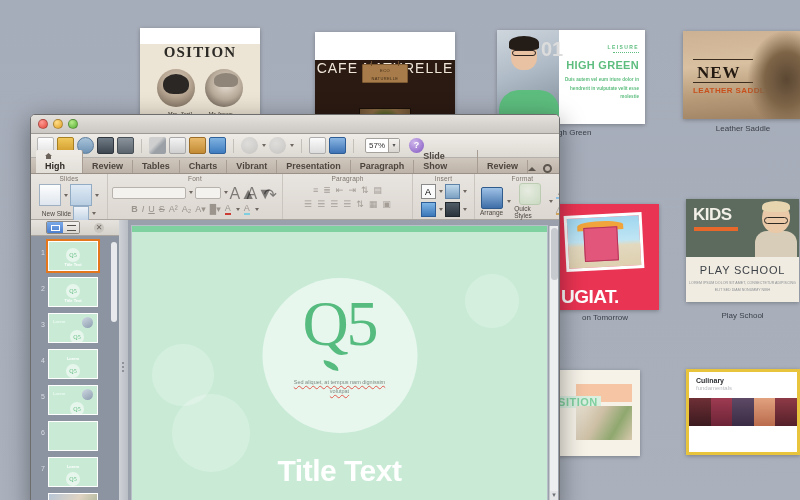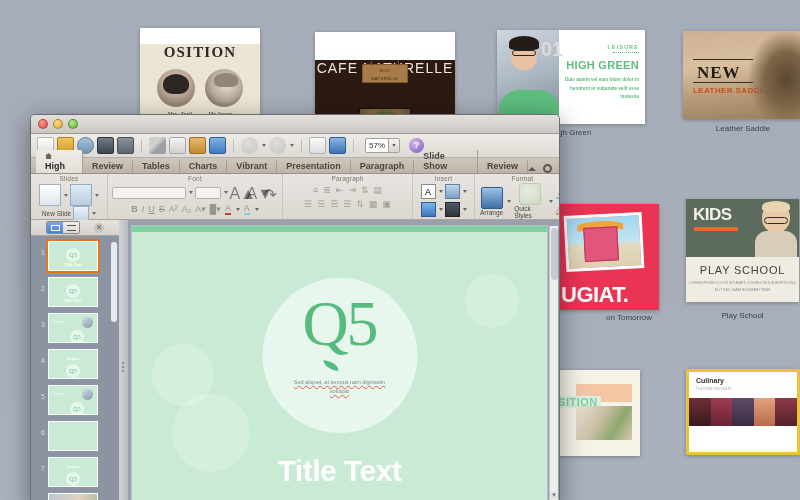--- a/index.html
+++ b/index.html
@@ -63,21 +63,21 @@
   .ls .dash { position:absolute; left:10px; width:60px; border-top:1px solid #3a2c1e;}
   .ls .d1 { top:32%; } .ls .d2 { top:58%; }
   .ls .sub { position:absolute; left:10px; top:62%; font-family:"Liberation Sans",sans-serif; font-weight:bold; font-size:8px; color:#c8501d; letter-spacing:.4px;}
 
   
   .fg { width:100%; height:100%; background:#ea3453; position:relative; overflow:hidden;}
   .fg .pic { position:absolute; left:8px; top:10px; width:78px; height:56px; transform:rotate(-3deg);
      background:linear-gradient(180deg,#9fd6ef 0%,#bfe5f4 48%,#e3d9bf 58%, #ded0b0 100%); border:3px solid #fff;}
   .fg .pic .tower { position:absolute; left:16px; top:10px; width:34px; height:34px; background:#e2567c; border:1px solid #b23558;}
   .fg .pic .roof { position:absolute; left:10px; top:4px; width:46px; height:9px; border-radius:50% 50% 0 0; background:#f0a43b;}
-  .fg .cap { position:absolute; left:4px; bottom:2px; font-weight:bold; font-size:22px; color:#fff; letter-spacing:-.5px;text-align:center;}
+  .fg .cap { position:absolute; left:4px; bottom:2px; font-weight:bold; font-size:19px; color:#fff; letter-spacing:-.5px;text-align:center;}
 
   
   .ks { width:100%; height:100%; background:#f1ece1; position:relative; overflow:hidden;}
   .ks .top { height:56%; background:#5c6b5e; position:relative; overflow:hidden;}
   .ks .top h3 { font-weight:bold; font-size:17px; color:#f3f0e8; margin:6px 0 0 7px; letter-spacing:-.5px;}
   .ks .top .orng { width:44px; height:4px; background:#e8682c; margin:2px 0 0 8px;}
   .ks .kid { position:absolute; right:2px; top:4px; width:42px; height:58px;}
   .ks .kid .h { position:absolute; left:7px; top:0; width:28px; height:30px; border-radius:48%; background:#e9c9a8;}
   .ks .kid .hr { position:absolute; left:7px; top:-2px; width:28px; height:11px; border-radius:50% 50% 30% 30%; background:#e6d5ae;}
   .ks .kid .g  { position:absolute; left:9px; top:14px; width:24px; height:7px; border:1.3px solid #2c2823; border-radius:4px;}
@@ -263,21 +263,21 @@
 
   <div class="gal-card" style="left:557px; top:204px; width:102px; height:106px;">
     <div class="fg">
       <div class="pic">
         <div class="roof"></div>
         <div class="tower"></div>
       </div>
       <div class="cap">UGIAT.</div>
     </div>
   </div>
-  <div class="gal-label" style="left:569px; top:313px; width:120px;">on Tomorrow</div>
+  <div class="gal-label" style="left:545px; top:313px; width:120px;">on Tomorrow</div>
 
   <div class="gal-card" style="left:686px; top:199px; width:113px; height:103px;">
     <div class="ks">
       <div class="top">
         <h3>KIDS</h3>
         <div class="orng"></div>
         <div class="kid">
           <div class="b"></div>
           <div class="h"></div>
           <div class="hr"></div>

